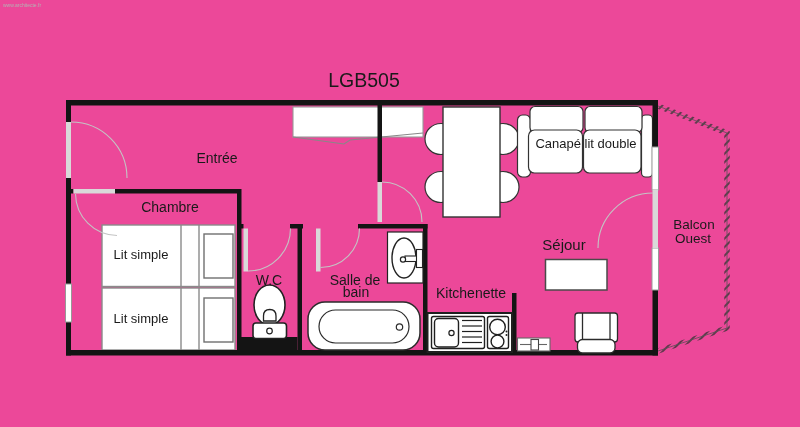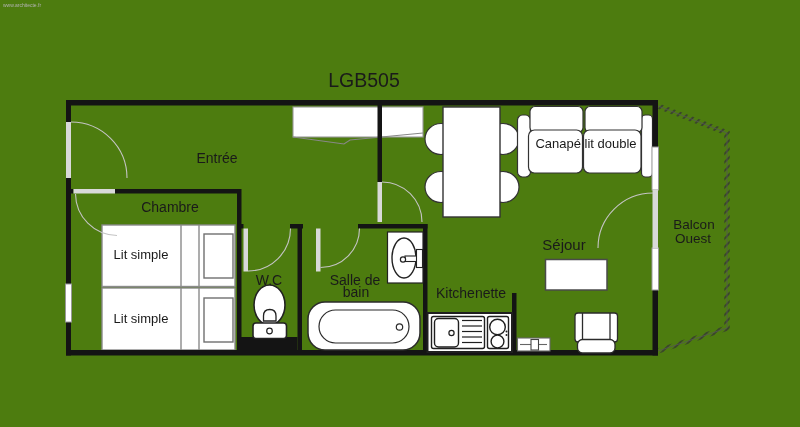--- a/index.html
+++ b/index.html
@@ -1,16 +1,16 @@
 <!DOCTYPE html>
 <html><head>
 <meta charset="utf-8">
 <style>
   html,body{margin:0;padding:0;background:#ffffff;}
-  .stage{position:relative;width:800px;height:427px;background:#4d7c0f;overflow:hidden;
+  .stage{position:relative;width:800px;height:427px;background:#ec4899;overflow:hidden;
          font-family:"Liberation Sans", sans-serif;}
   svg{display:block;}
   svg text{font-family:"Liberation Sans", sans-serif;fill:#1a1a1a;}
   .room-label{font-size:14px;}
   .furn-label{font-size:13px;}
   .title-label{font-size:19.5px;}
   .sejour-label{font-size:15px;}
   .balcon-label{font-size:13.5px;}
   .watermark{font-size:5px;fill:#b3b3b3;}
 </style>

